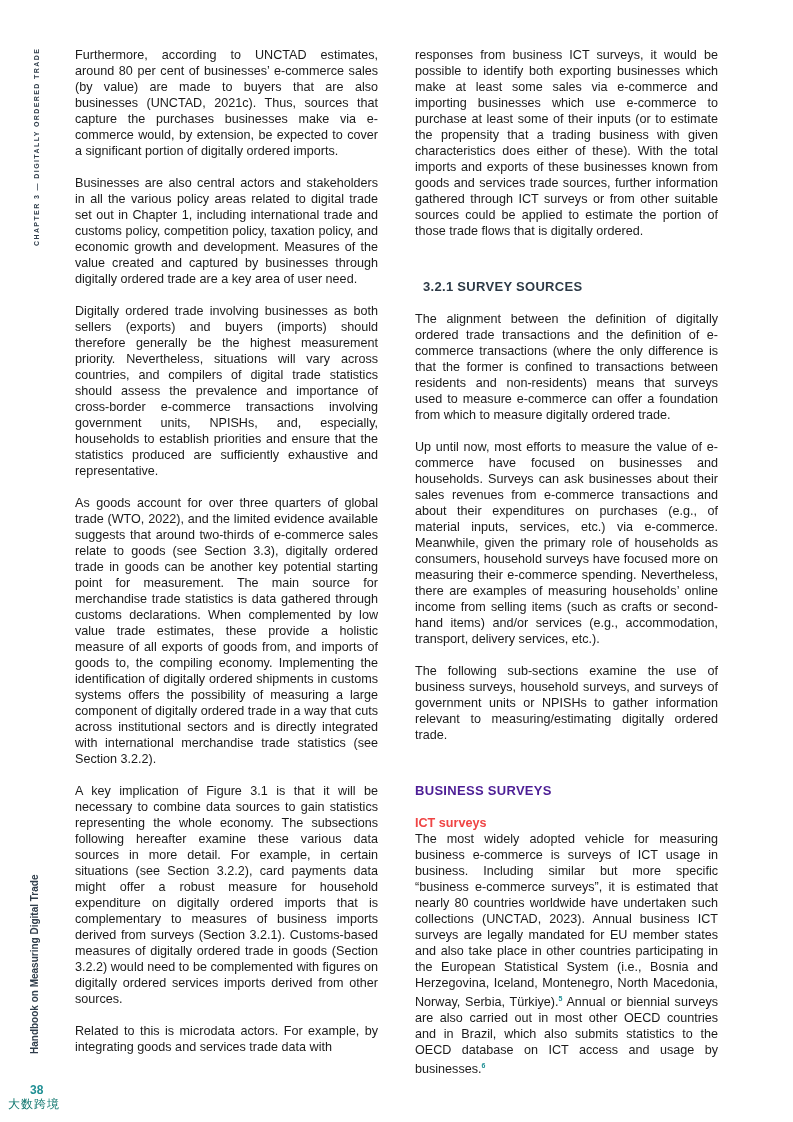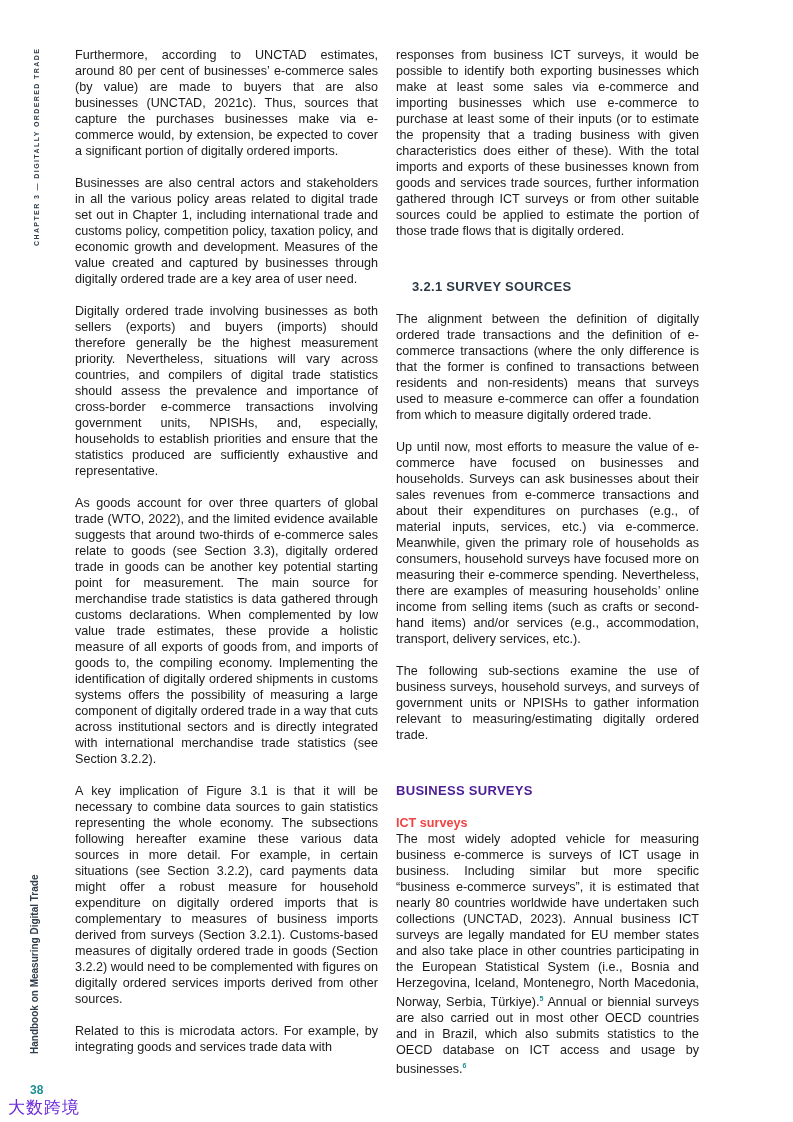--- a/index.html
+++ b/index.html
@@ -7,26 +7,26 @@
          font-family: "Liberation Sans", sans-serif; color: #1a1a1a; }
   .side-chapter { position: absolute; left: 28px; top: 46px; width: 14px; height: 200px; }
   .side-chapter span { position: absolute; left: 0; bottom: 0; transform-origin: left bottom;
          transform: rotate(-90deg) translate(0, 12px); white-space: nowrap;
          font-size: 7px; font-weight: bold; letter-spacing: 1.4px; color: #2f3d4a; }
   .side-title { position: absolute; left: 28px; top: 878px; width: 14px; height: 176px; }
   .side-title span { position: absolute; left: 0; bottom: 0; transform-origin: left bottom;
          transform: rotate(-90deg) translate(0, 12px); white-space: nowrap;
          font-size: 10px; font-weight: bold; color: #2f3d4a; }
   .page-num { position: absolute; left: 30px; top: 1083px; font-size: 12px; font-weight: bold; color: #1f8f94; }
-  .watermark { position: absolute; left: 8px; top: 1096px; font-size: 17px; color: #6d28d9; letter-spacing: 1px; }
+  .watermark { position: absolute; left: 8px; top: 1096px; font-size: 12px; color: #0f766e; letter-spacing: 1px; }
   .col { position: absolute; top: 47px; width: 303px; font-size: 12.6px; line-height: 16px; text-align: justify; }
   .col.left { left: 75px; }
-  .col.right { left: 396px; }
+  .col.right { left: 415px; }
   .col p { margin: 0 0 16px 0; }
-  h2.sec { margin: 0 0 16px 16px; font-size: 13px; font-weight: bold; color: #2d3a46; letter-spacing: 0.3px; }
+  h2.sec { margin: 0 0 16px 8px; font-size: 13px; font-weight: bold; color: #2d3a46; letter-spacing: 0.3px; }
   h3.teal { margin: 0 0 16px 0; font-size: 13px; font-weight: bold; color: #4c1d95; letter-spacing: 0.3px; }
   h4.sub { margin: 0; font-size: 12.6px; font-weight: bold; color: #ef4444; }
   sup.fn { font-size: 7px; color: #1f8f94; font-weight: bold; }
   .gap-big { height: 24px; }
 </style>
 </head>
 <body>
 
 <div class="side-chapter">
   <span>CHAPTER 3 — DIGITALLY ORDERED TRADE</span>

